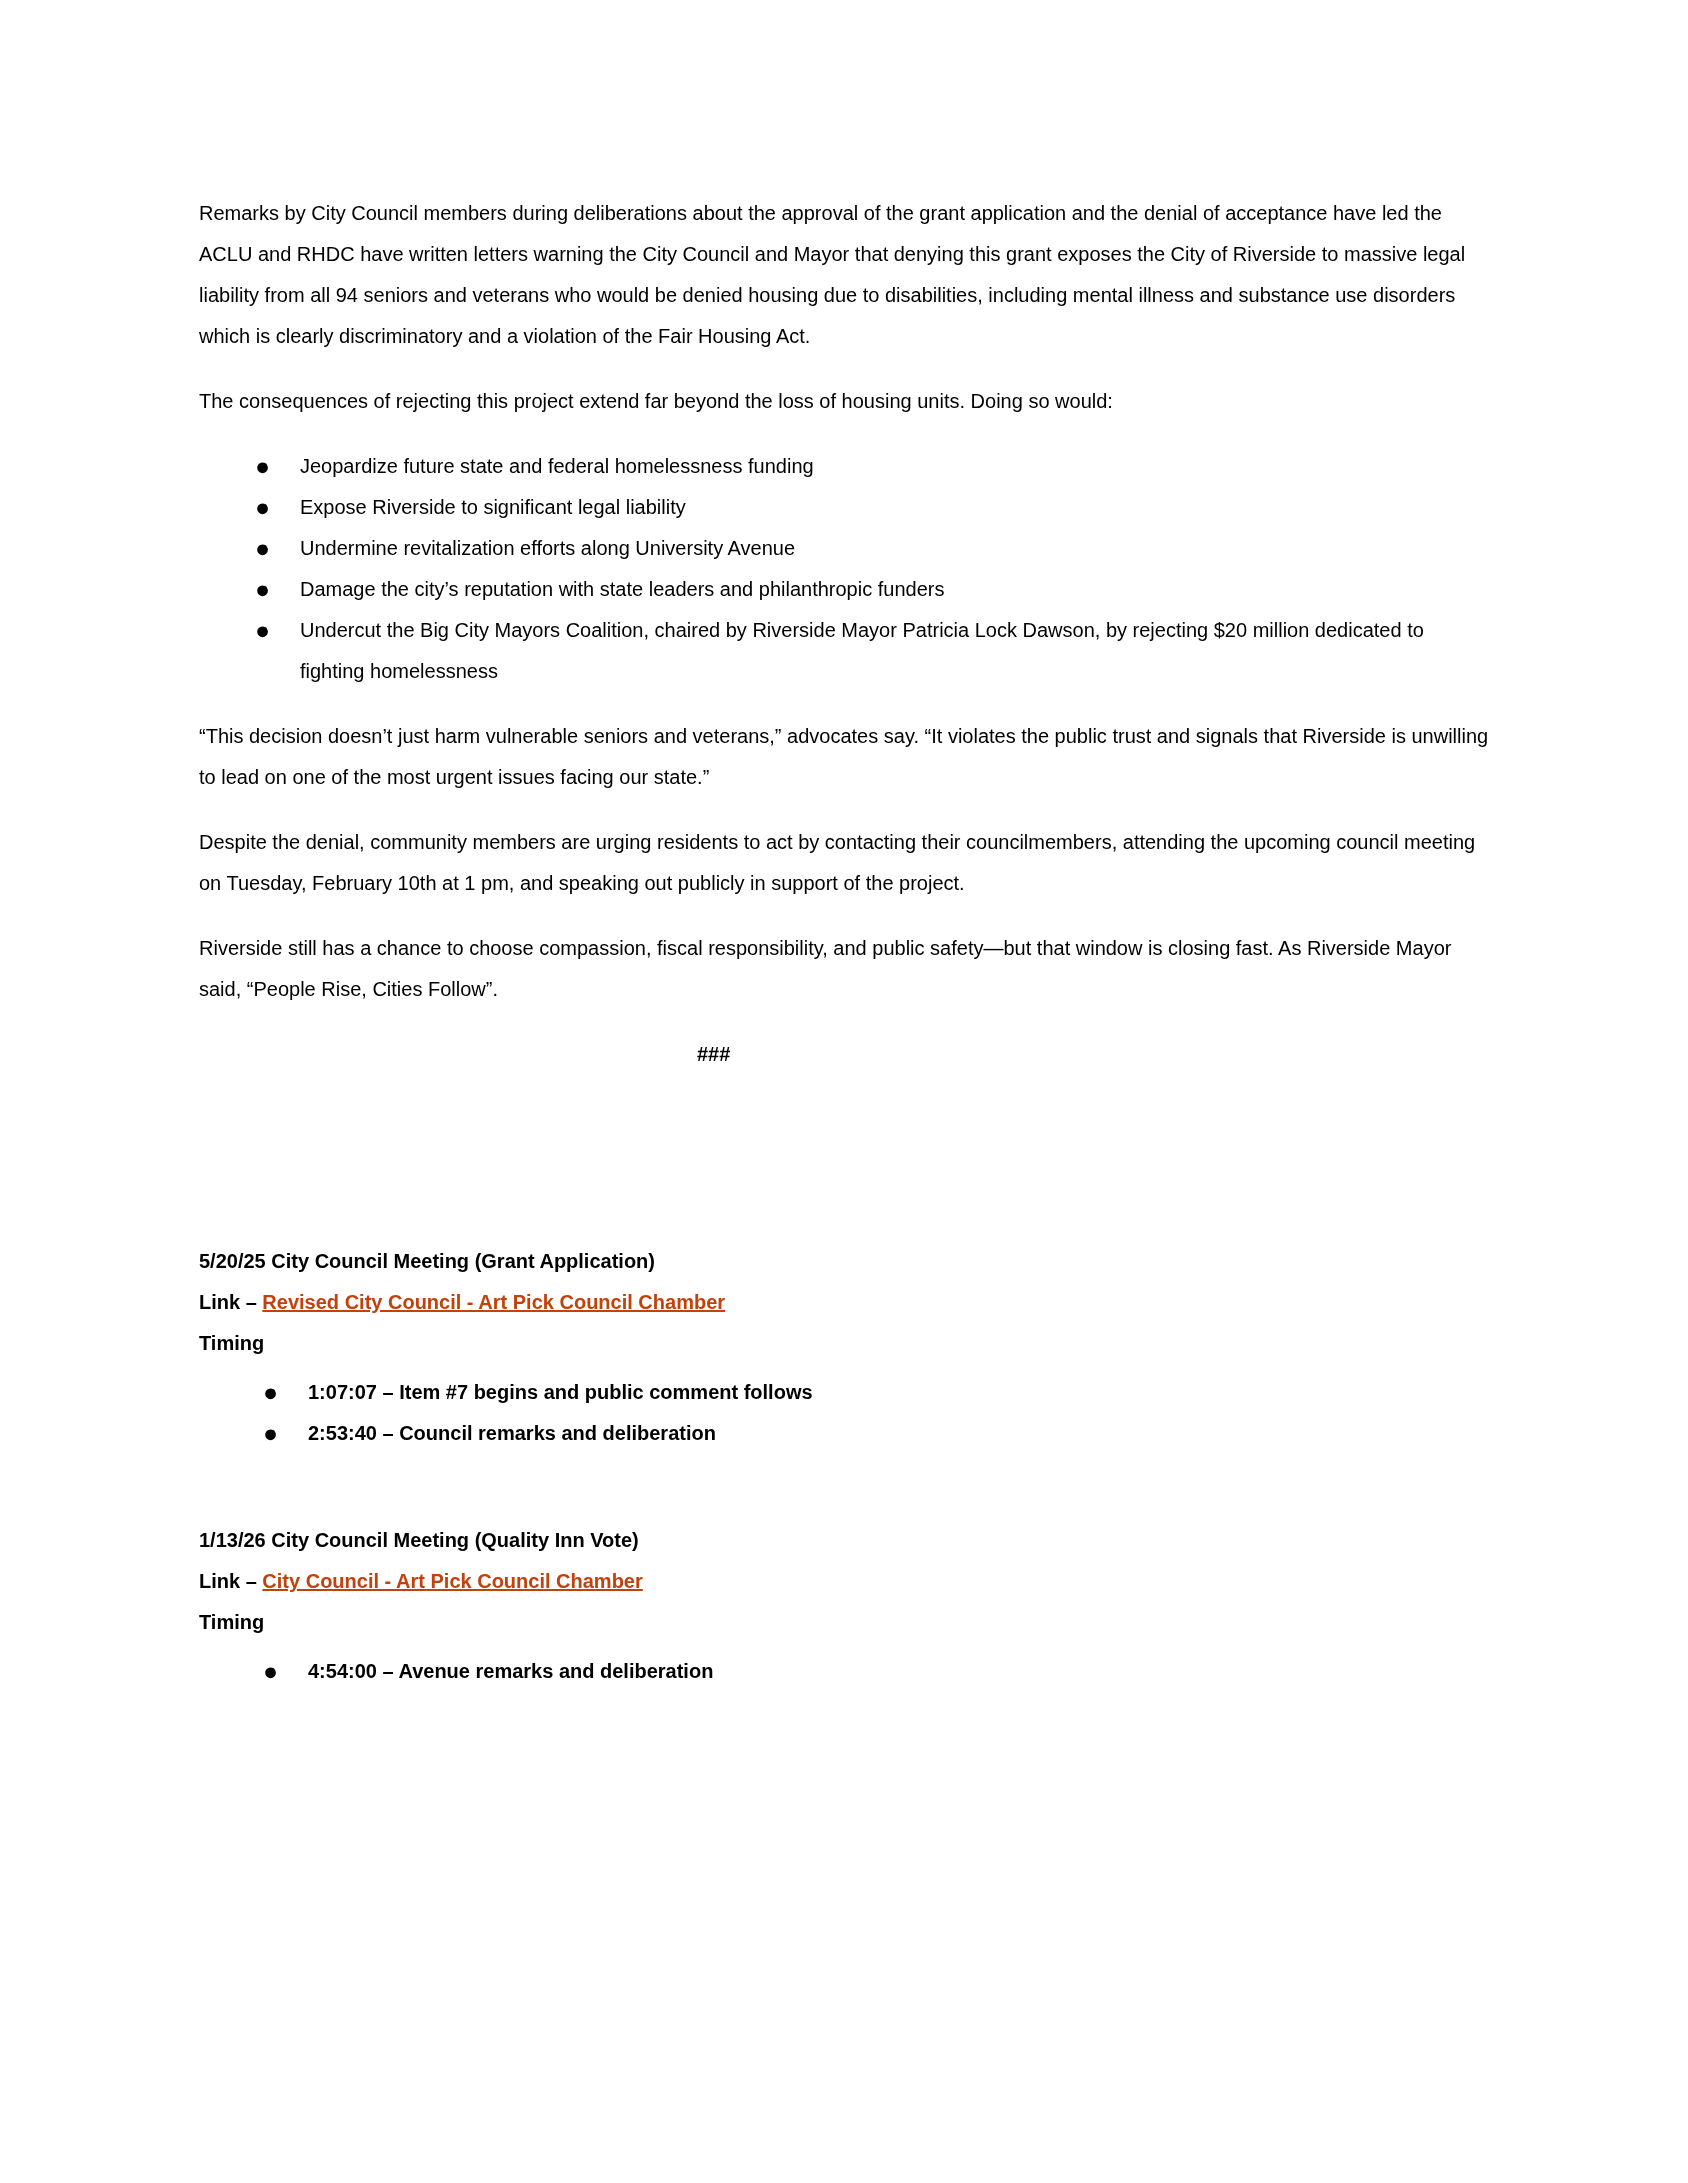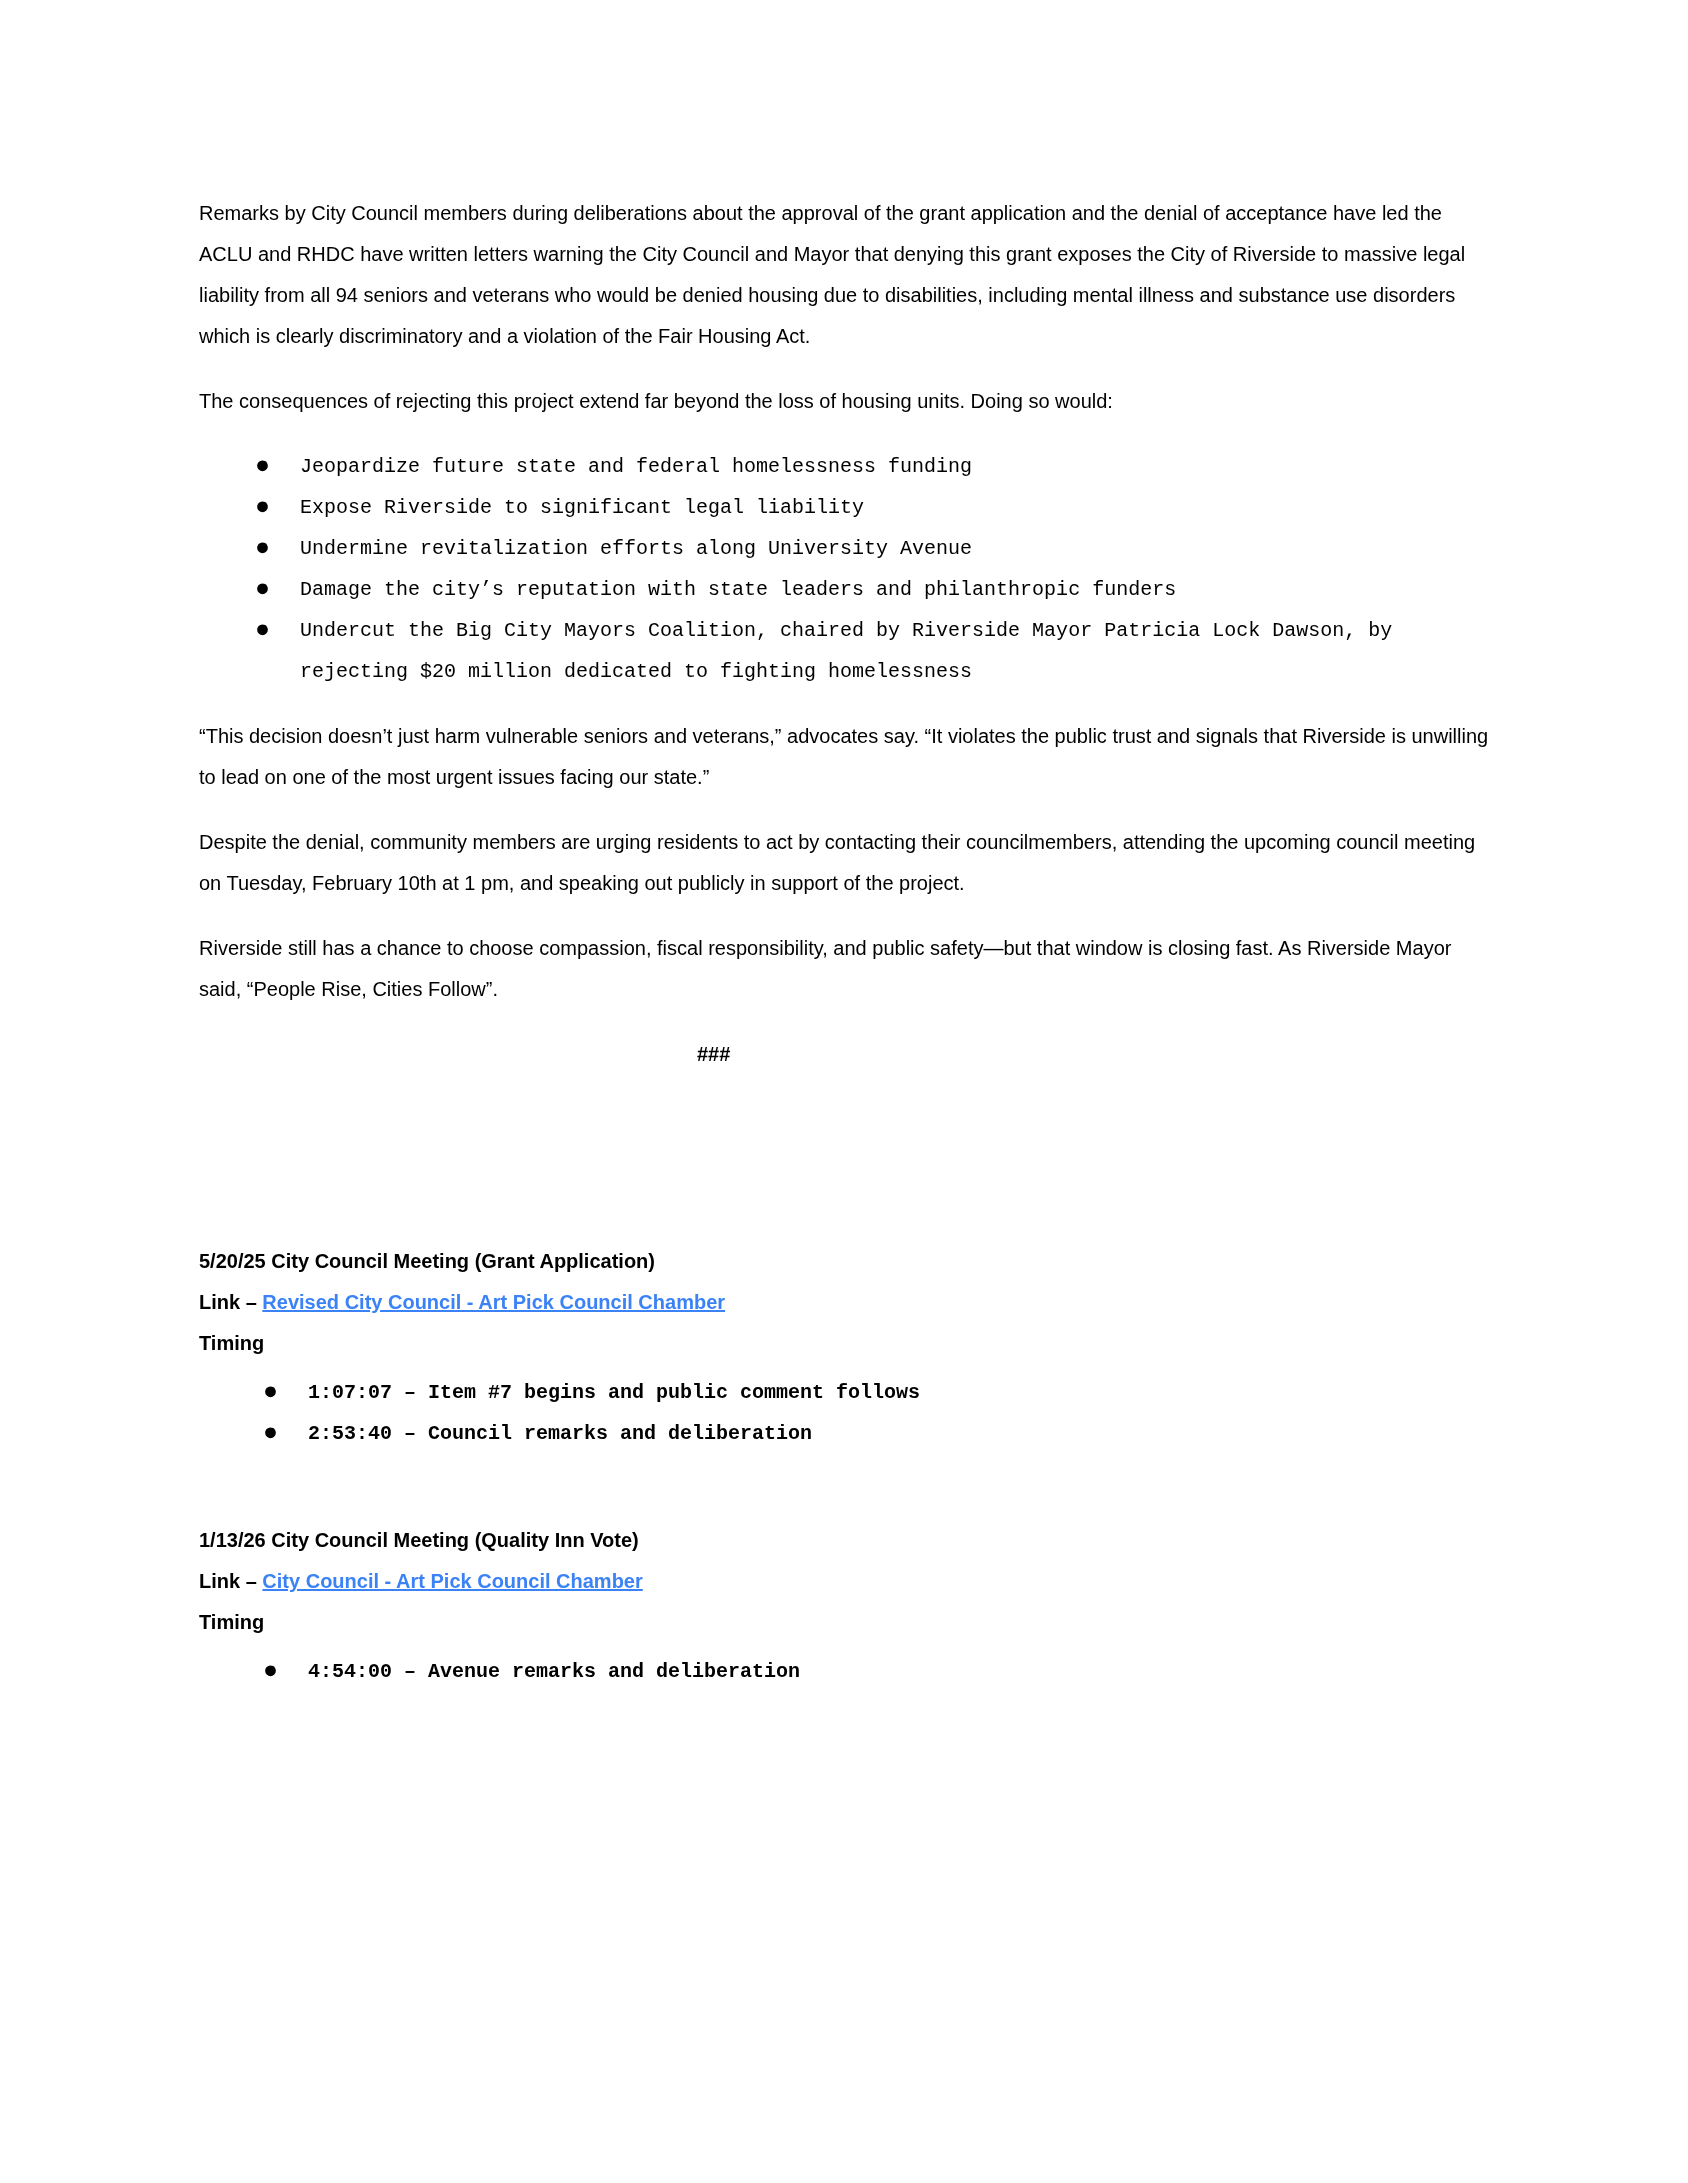--- a/index.html
+++ b/index.html
@@ -10,21 +10,21 @@
     height: 2183px;
     background: #ffffff;
     font-family: "Liberation Sans", "DejaVu Sans", sans-serif;
     font-size: 20px;
     line-height: 41px;
     color: #000000;
     padding: 193px 199px 0 199px;
     overflow: hidden;
   }
   .body-para { margin: 0 0 24px 0; }
-  ul.bullet-list { list-style: none; margin: 0 0 24px 0; padding: 0; font-family: Liberation Mono, monospace; }
+  ul.bullet-list { list-style: none; margin: 0 0 24px 0; padding: 0; }
   ul.bullet-list > li {
     position: relative;
     padding-left: 101px;
     line-height: 41px;
   }
   ul.bullet-list > li::before {
     content: "●";
     position: absolute;
     left: 56px;
     top: 0;
@@ -34,21 +34,21 @@
   .closing-mark {
     font-weight: 700;
     padding-left: 498px;
     margin: 0 0 166px 0;
   }
   .meeting-section { font-weight: 700; }
   .meeting-section p { margin: 0; }
   .meeting-section ul.bullet-list { margin: 8px; }
   .meeting-section + .meeting-section { margin-top: 66px; }
   a.doc-link {
-    color: #3b82f6;
+    color: #c2410c;
     text-decoration: underline;
     font-weight: 700;
     cursor: pointer;
   }
 </style>
 </head>
 <body>
 
 <div class="page">
 

